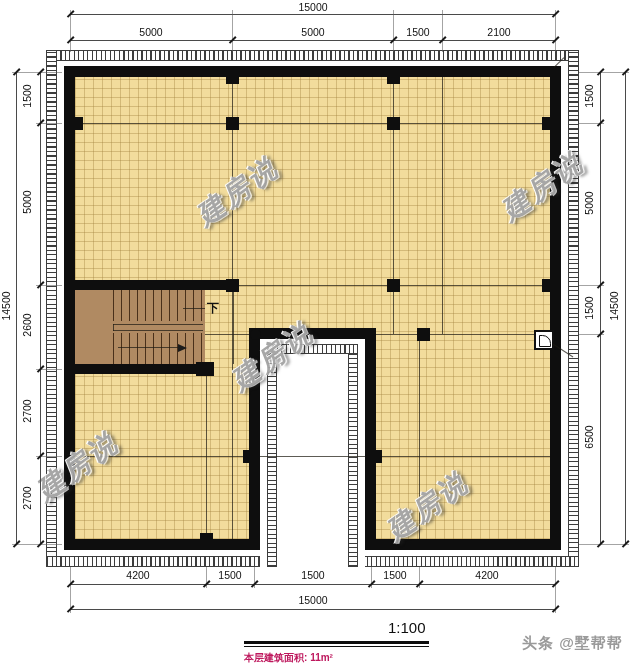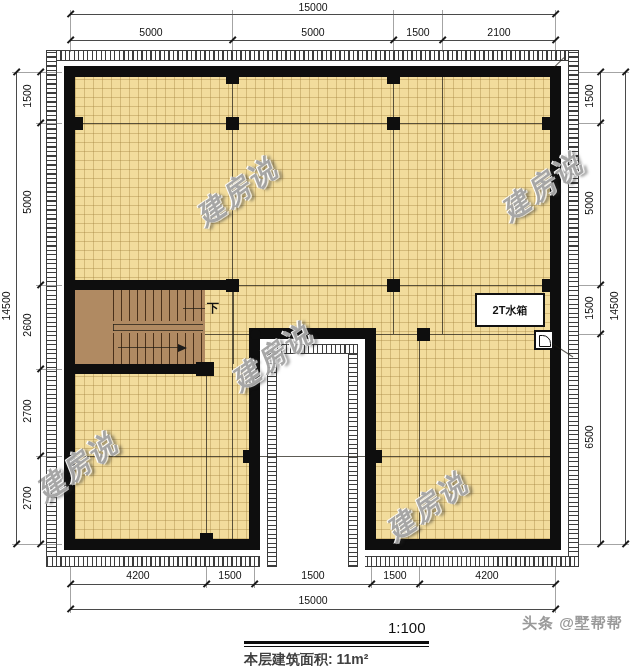--- a/index.html
+++ b/index.html
@@ -24,21 +24,21 @@
   .ppv{position:absolute;background:repeating-linear-gradient(0deg,#3c3c3c 0 1px,#fdfdfd 1px 4.5px);border:1px solid #3c3c3c;box-sizing:border-box;}
   .wm{position:absolute;font-size:28px;font-weight:bold;font-style:italic;letter-spacing:3px;
       color:rgba(148,148,148,.82);transform:rotate(-36deg);transform-origin:left center;
       text-shadow:-1px -1px 0 rgba(255,255,255,.95),1px 1px 0 rgba(255,255,255,.7),3px 3px 3px rgba(40,40,40,.5);
       white-space:nowrap;pointer-events:none;}
   .roomlbl{position:absolute;font-size:21px;font-weight:700;letter-spacing:8px;color:#0d0d0d;text-align:center;}
   .tank{position:absolute;background:#fff;border:2px solid #111;display:flex;align-items:center;justify-content:center;
         font-size:11px;font-weight:700;color:#111;box-sizing:border-box;}
   .titlebig{position:absolute;font-size:23px;font-weight:700;color:#0d0d0d;letter-spacing:2px;white-space:nowrap;}
   .titlescale{position:absolute;font-size:15px;font-weight:400;color:#0d0d0d;}
-  .areatxt{position:absolute;font-size:14px;font-weight:700;color:#404040;white-space:nowrap;}
+  .areatxt{position:absolute;font-size:10px;font-weight:700;color:#be185d;white-space:nowrap;}
   .byline{position:absolute;font-size:15px;font-weight:700;color:#9a9a9a;letter-spacing:1px;white-space:nowrap;}
   .arrowhead{position:absolute;width:0;height:0;border-left:9px solid #1c1c1c;border-top:4px solid transparent;border-bottom:4px solid transparent;}
   .drain{position:absolute;width:20px;height:20px;border:2px solid #111;background:#fff;box-sizing:border-box;}
   .drain .d1{position:absolute;left:3px;top:3px;width:10px;height:10px;border:1px solid #111;border-radius:0 70% 0 0;}
 </style>
 </head>
 <body>
 
 <div id="canvas">
 
@@ -98,21 +98,20 @@
   <div class="col" style="left:542px;top:117px;width:8px;height:13px;"></div>
   <div class="col" style="left:542px;top:279px;width:8px;height:13px;"></div>
   <div class="col" style="left:226px;top:77px;width:13px;height:7px;"></div>
   <div class="col" style="left:387px;top:77px;width:13px;height:7px;"></div>
   <div class="col" style="left:243px;top:450px;width:6px;height:13px;"></div>
   <div class="col" style="left:376px;top:450px;width:6px;height:13px;"></div>
   <div class="col" style="left:250px;top:329px;width:11px;height:11px;border-radius:50%;"></div>
   <div class="col" style="left:196px;top:362px;width:18px;height:14px;"></div>
   <div class="col" style="left:200px;top:533px;width:13px;height:6px;"></div>
 
-  <div class="tank" style="left:475px;top:293px;width:70px;height:34px;">2T水箱</div>
   <div class="drain" style="left:534px;top:330px;">
       <span class="d1"></span>
     </div>
   <div class="ln" style="left:551px;top:350px;width:24px;height:1px;transform:rotate(33deg);"></div>
   <div class="ln" style="left:552px;top:62px;width:14px;height:1px;transform:rotate(-45deg);"></div>
 
   <div class="wm" style="left:200px;top:200px;">建房说</div>
   <div class="wm" style="left:505px;top:195px;">建房说</div>
   <div class="wm" style="left:235px;top:365px;">建房说</div>
   <div class="wm" style="left:40px;top:475px;">建房说</div>
@@ -204,15 +203,15 @@
   <div class="vtx" style="left:567px;top:431px;">6500</div>
   <div class="vtx" style="left:592px;top:300px;">14500</div>
 
   <div class="titlescale" style="left:388px;top:619px;">1:100</div>
   <div class="abs" style="left:244px;top:641px;width:185px;height:2.5px;background:#0d0d0d;"></div>
   <div class="abs" style="left:244px;top:646px;width:185px;height:1px;background:#0d0d0d;"></div>
   <div class="areatxt" style="left:244px;top:651px;">
     <span>本层建筑面积:</span>
     <span>11m²</span>
   </div>
-  <div class="byline" style="left:522px;top:614px;">头条 @墅帮帮</div>
+  <div class="byline" style="left:522px;top:634px;">头条 @墅帮帮</div>
 
 </div>
 
 </body></html>

